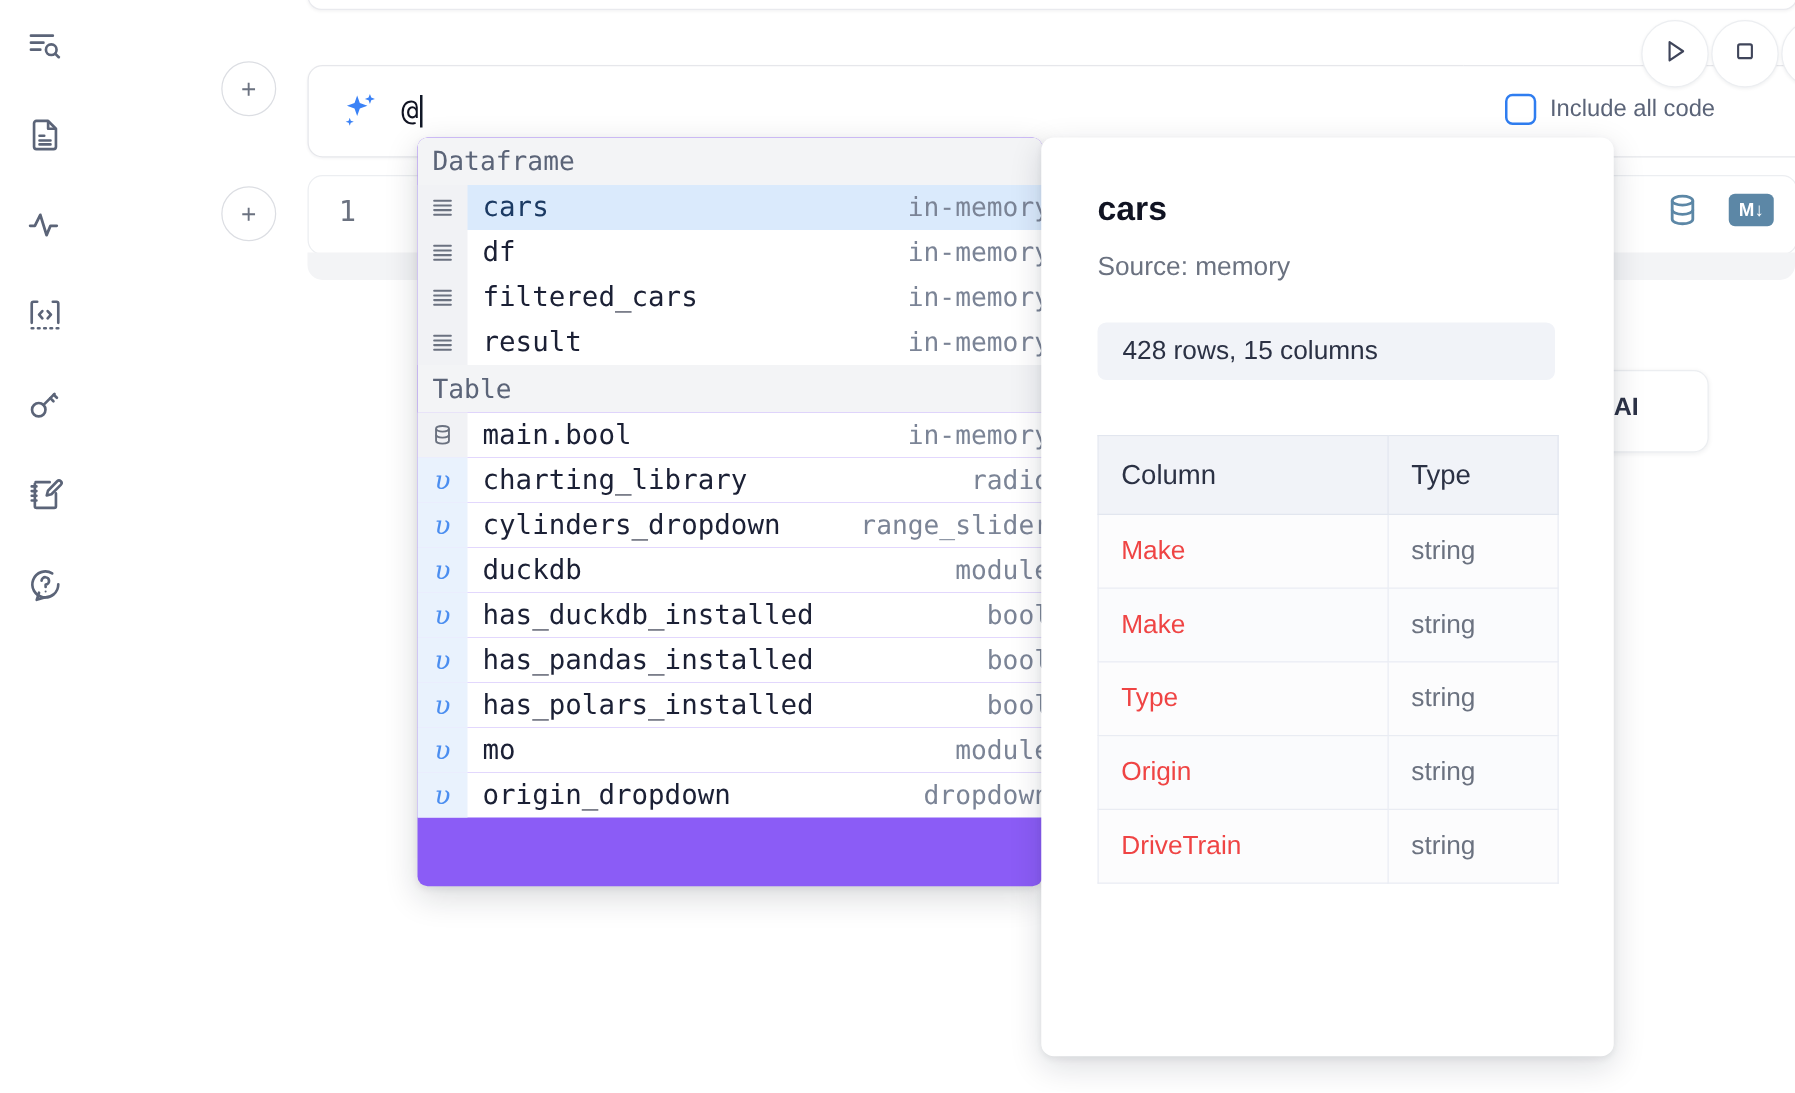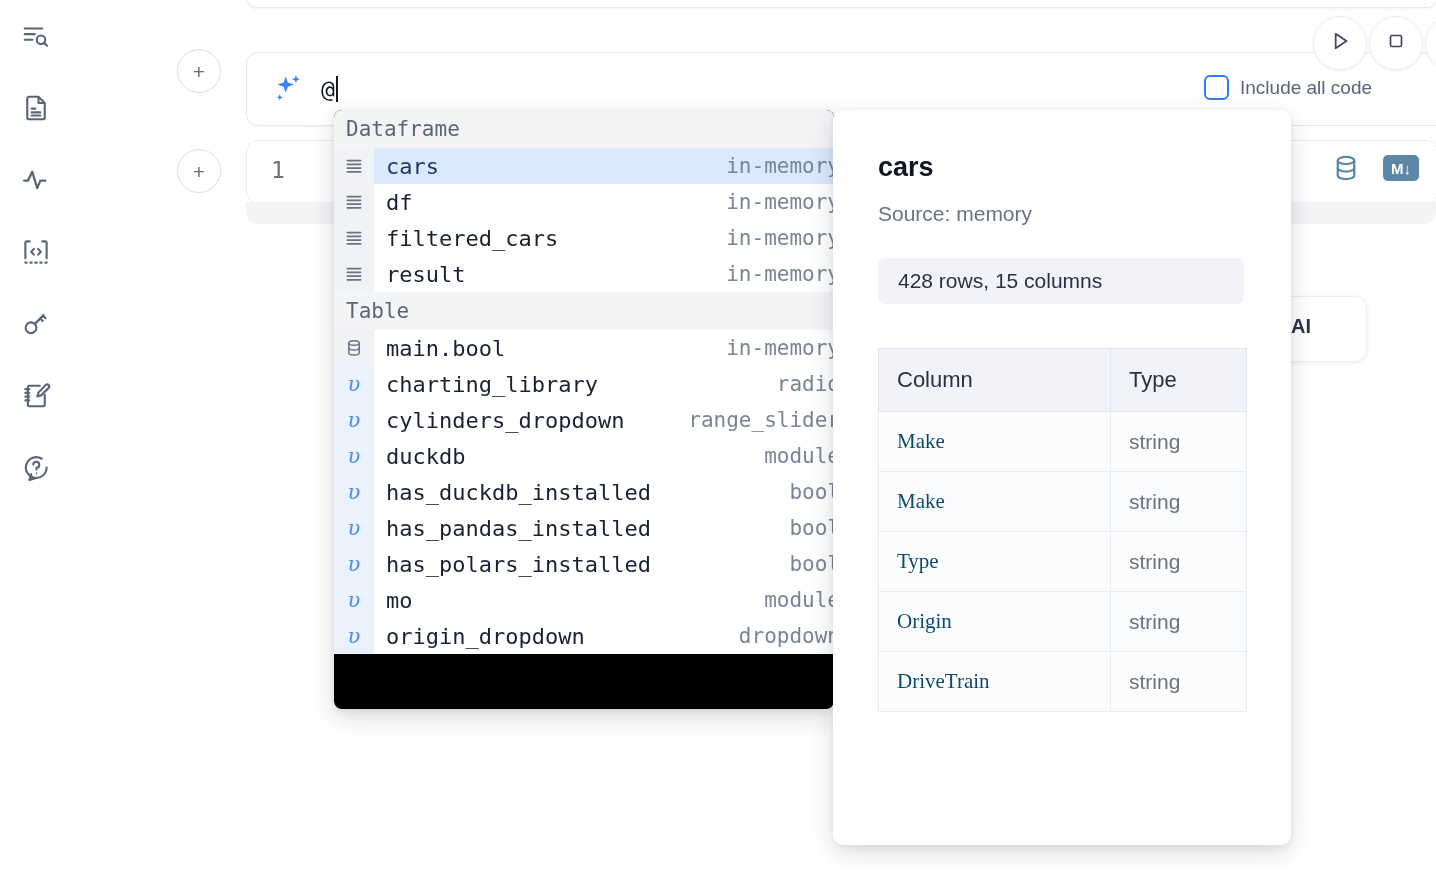--- a/index.html
+++ b/index.html
@@ -101,21 +101,21 @@
     display:flex;align-items:center;
     box-shadow:0 1px 4px rgba(16,24,40,.07);
   }
   #ai-chip-label{
     position:absolute;left:45px;top:18px;font-size:20px;font-weight:700;color:#2d3347;white-space:nowrap;
   }
 
   
   #autocomplete{
     position:absolute;left:334px;top:110px;width:500px;height:599px;
-    background:#000000;border-radius:8px;overflow:hidden;
+    background:#8b5cf6;border-radius:8px;overflow:hidden;
     box-shadow:0 8px 26px rgba(16,24,40,.16), 0 2px 6px rgba(16,24,40,.07);
   }
   .ac-section{
     height:38px;line-height:38px;background:#f3f4f6;color:#5b6478;
     font-size:21px;padding-left:12px;
     font-family:"DejaVu Sans Mono","Liberation Mono",monospace;
   }
   .ac-row{
     position:relative;height:36px;display:flex;align-items:center;background:#fff;cursor:pointer;
   }
@@ -155,22 +155,22 @@
     position:absolute;left:45px;top:238px;width:368px;
     border-collapse:collapse;table-layout:fixed;
   }
   #schema-table th{
     background:#f1f3f8;border:1px solid #e2e6ef;
     text-align:left;padding:18px 0 18px 18px;
     font-size:22px;font-weight:400;color:#2b3144;
   }
   #schema-table td{
     border:1px solid #e9ecf3;padding:17px 0 17px 18px;
-    font-size:21px;color:#0c4a6e;
-    font-family:Liberation Serif, serif;
+    font-size:21px;color:#ef4444;
+    font-family:Liberation Sans, sans-serif;
     background:#fcfcfd;
   }
   #schema-table td.ty{
     color:#6b7280;font-family:"Liberation Sans",sans-serif;
   }
   #schema-table tr:nth-child(even) td{background:#fafbfd;}
   #schema-table col.c1{width:232px;}
   #schema-table col.c2{width:136px;}
 </style>
 </head>

